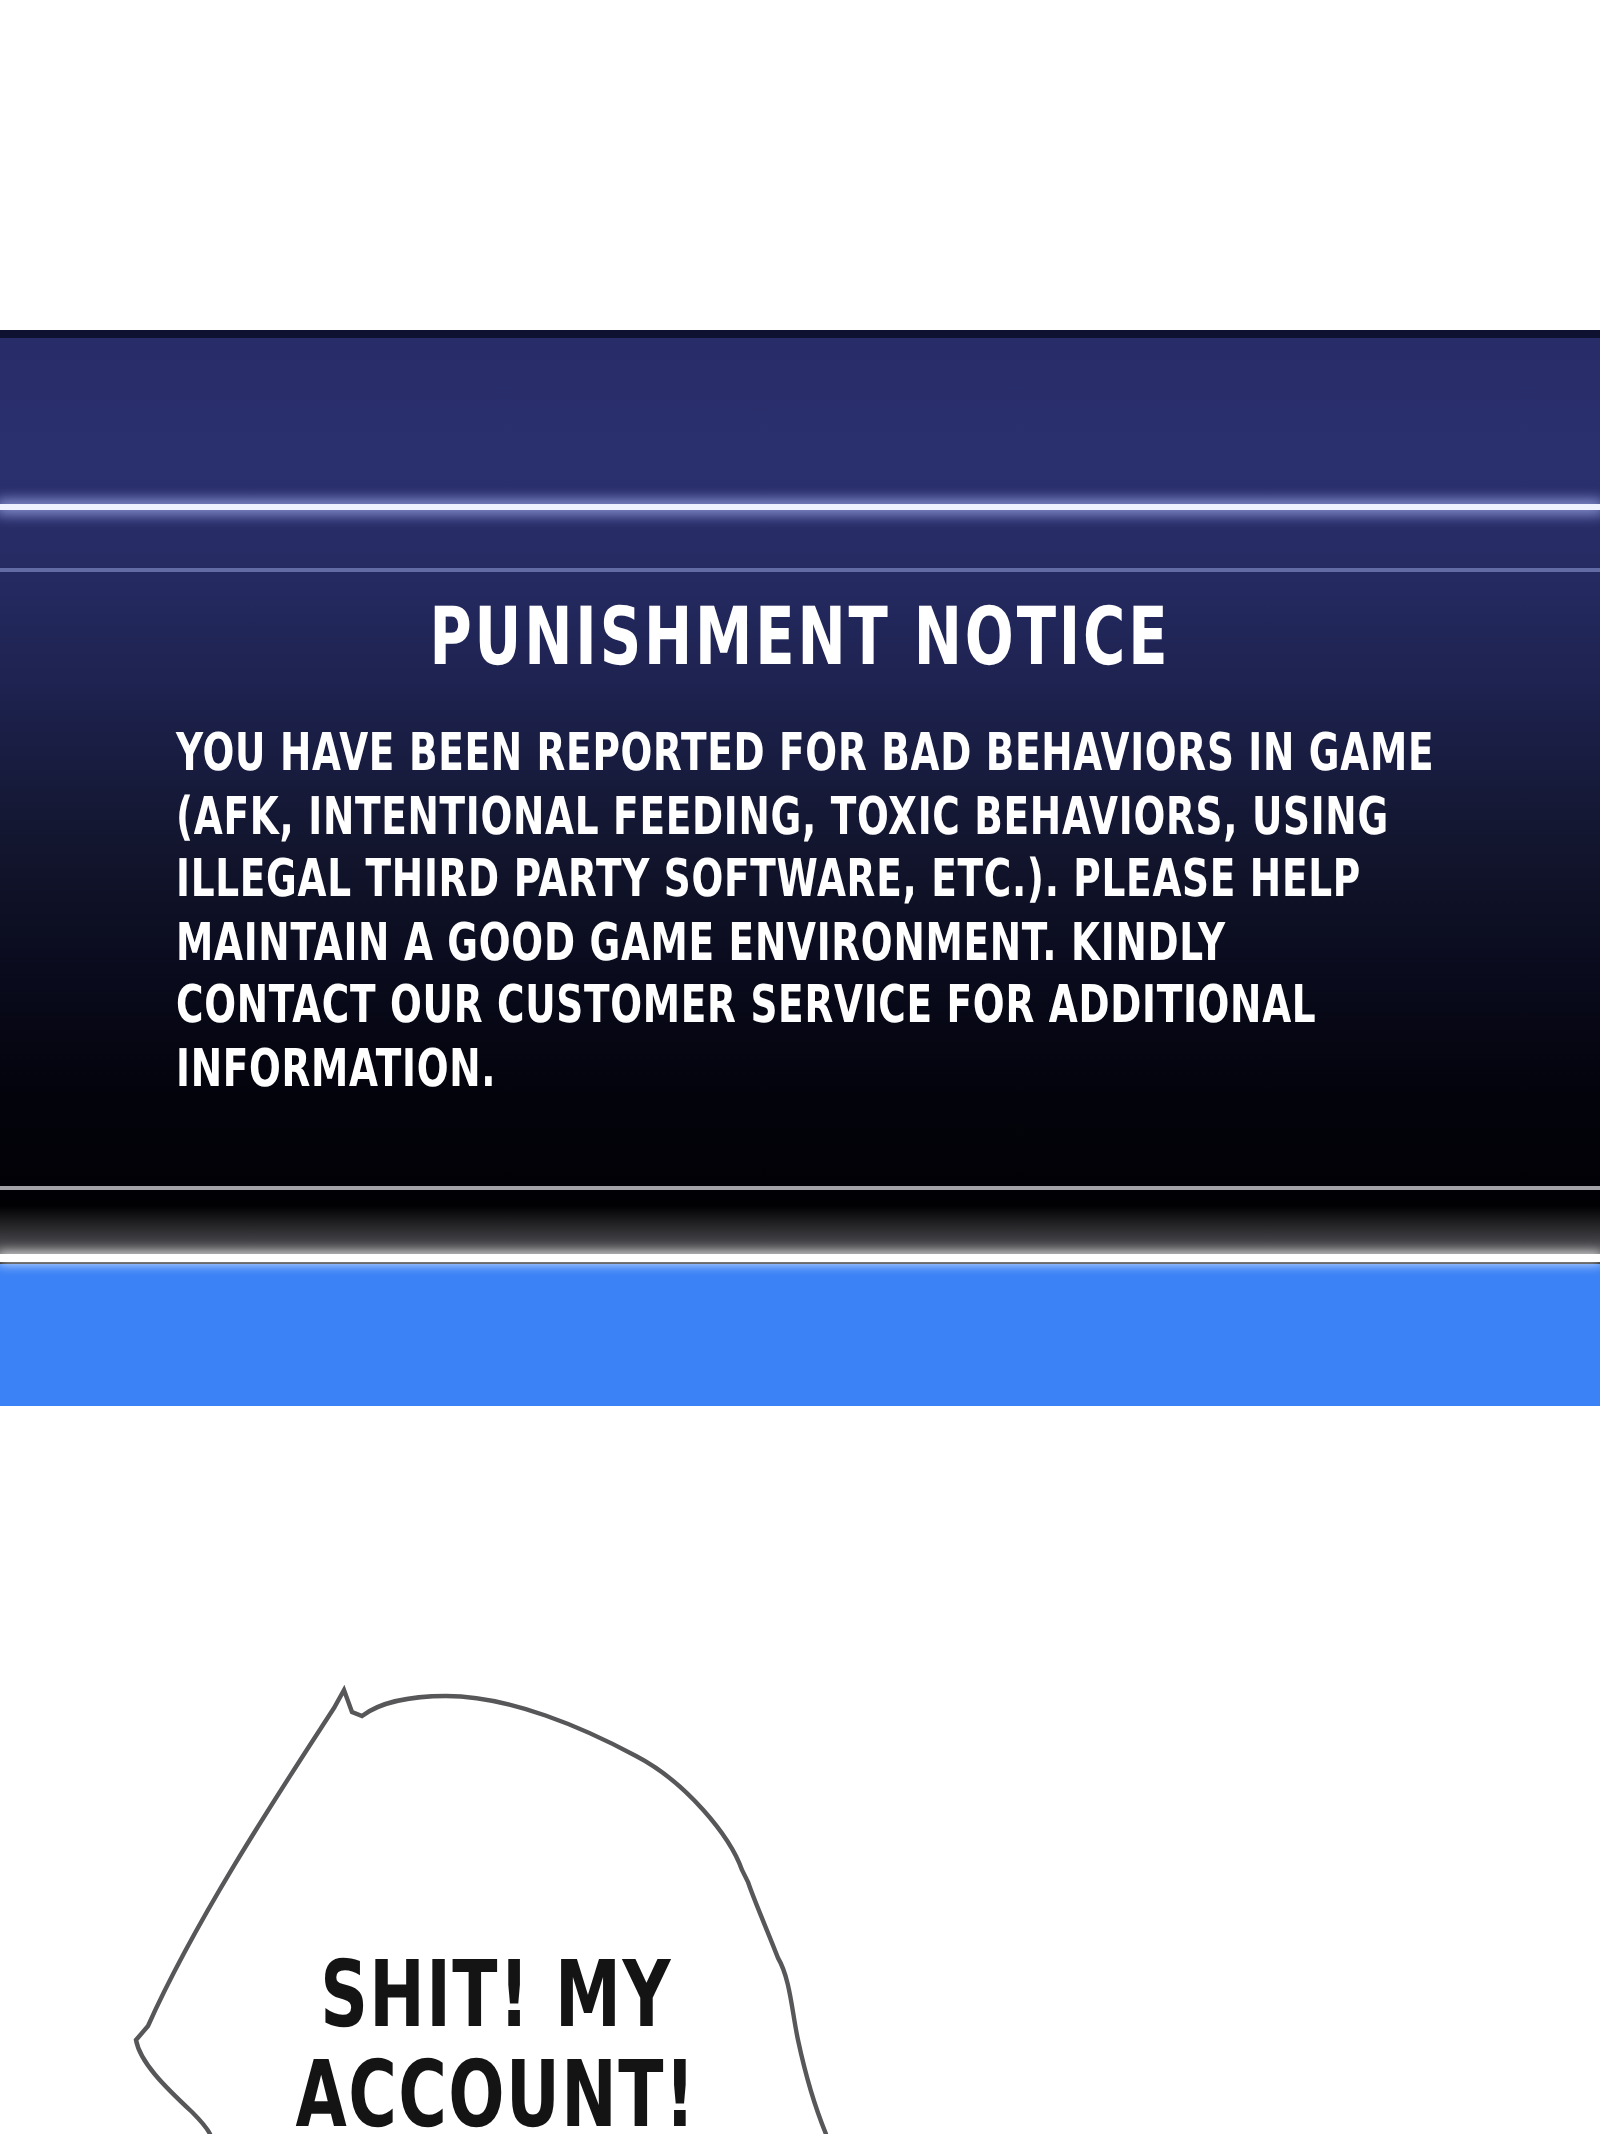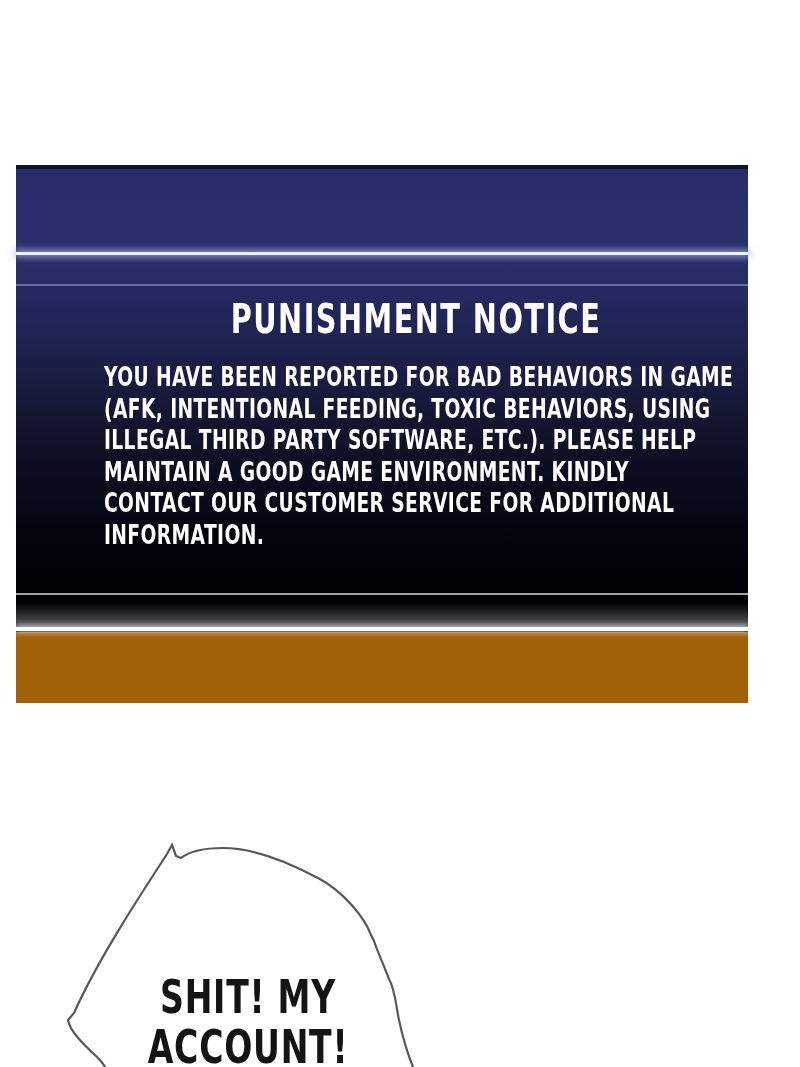--- a/index.html
+++ b/index.html
@@ -9,23 +9,23 @@
     position: relative;
     width: 800px;
     height: 1067px;
     background: #ffffff;
     overflow: hidden;
   }
 
   
   .notice-panel {
     position: absolute;
-    left: 16px; top: 165px;
-    width: 732px; height: 538px;
-    background: #a16207;
+    left: 0; top: 165px;
+    width: 800px; height: 538px;
+    background: #3b82f6;
   }
   .panel-top-border {
     position: absolute;
     left: 0; top: 0;
     width: 100%; height: 4px;
     background: #0e1130;
   }
   .panel-gradient {
     position: absolute;
     left: 0; top: 4px;

